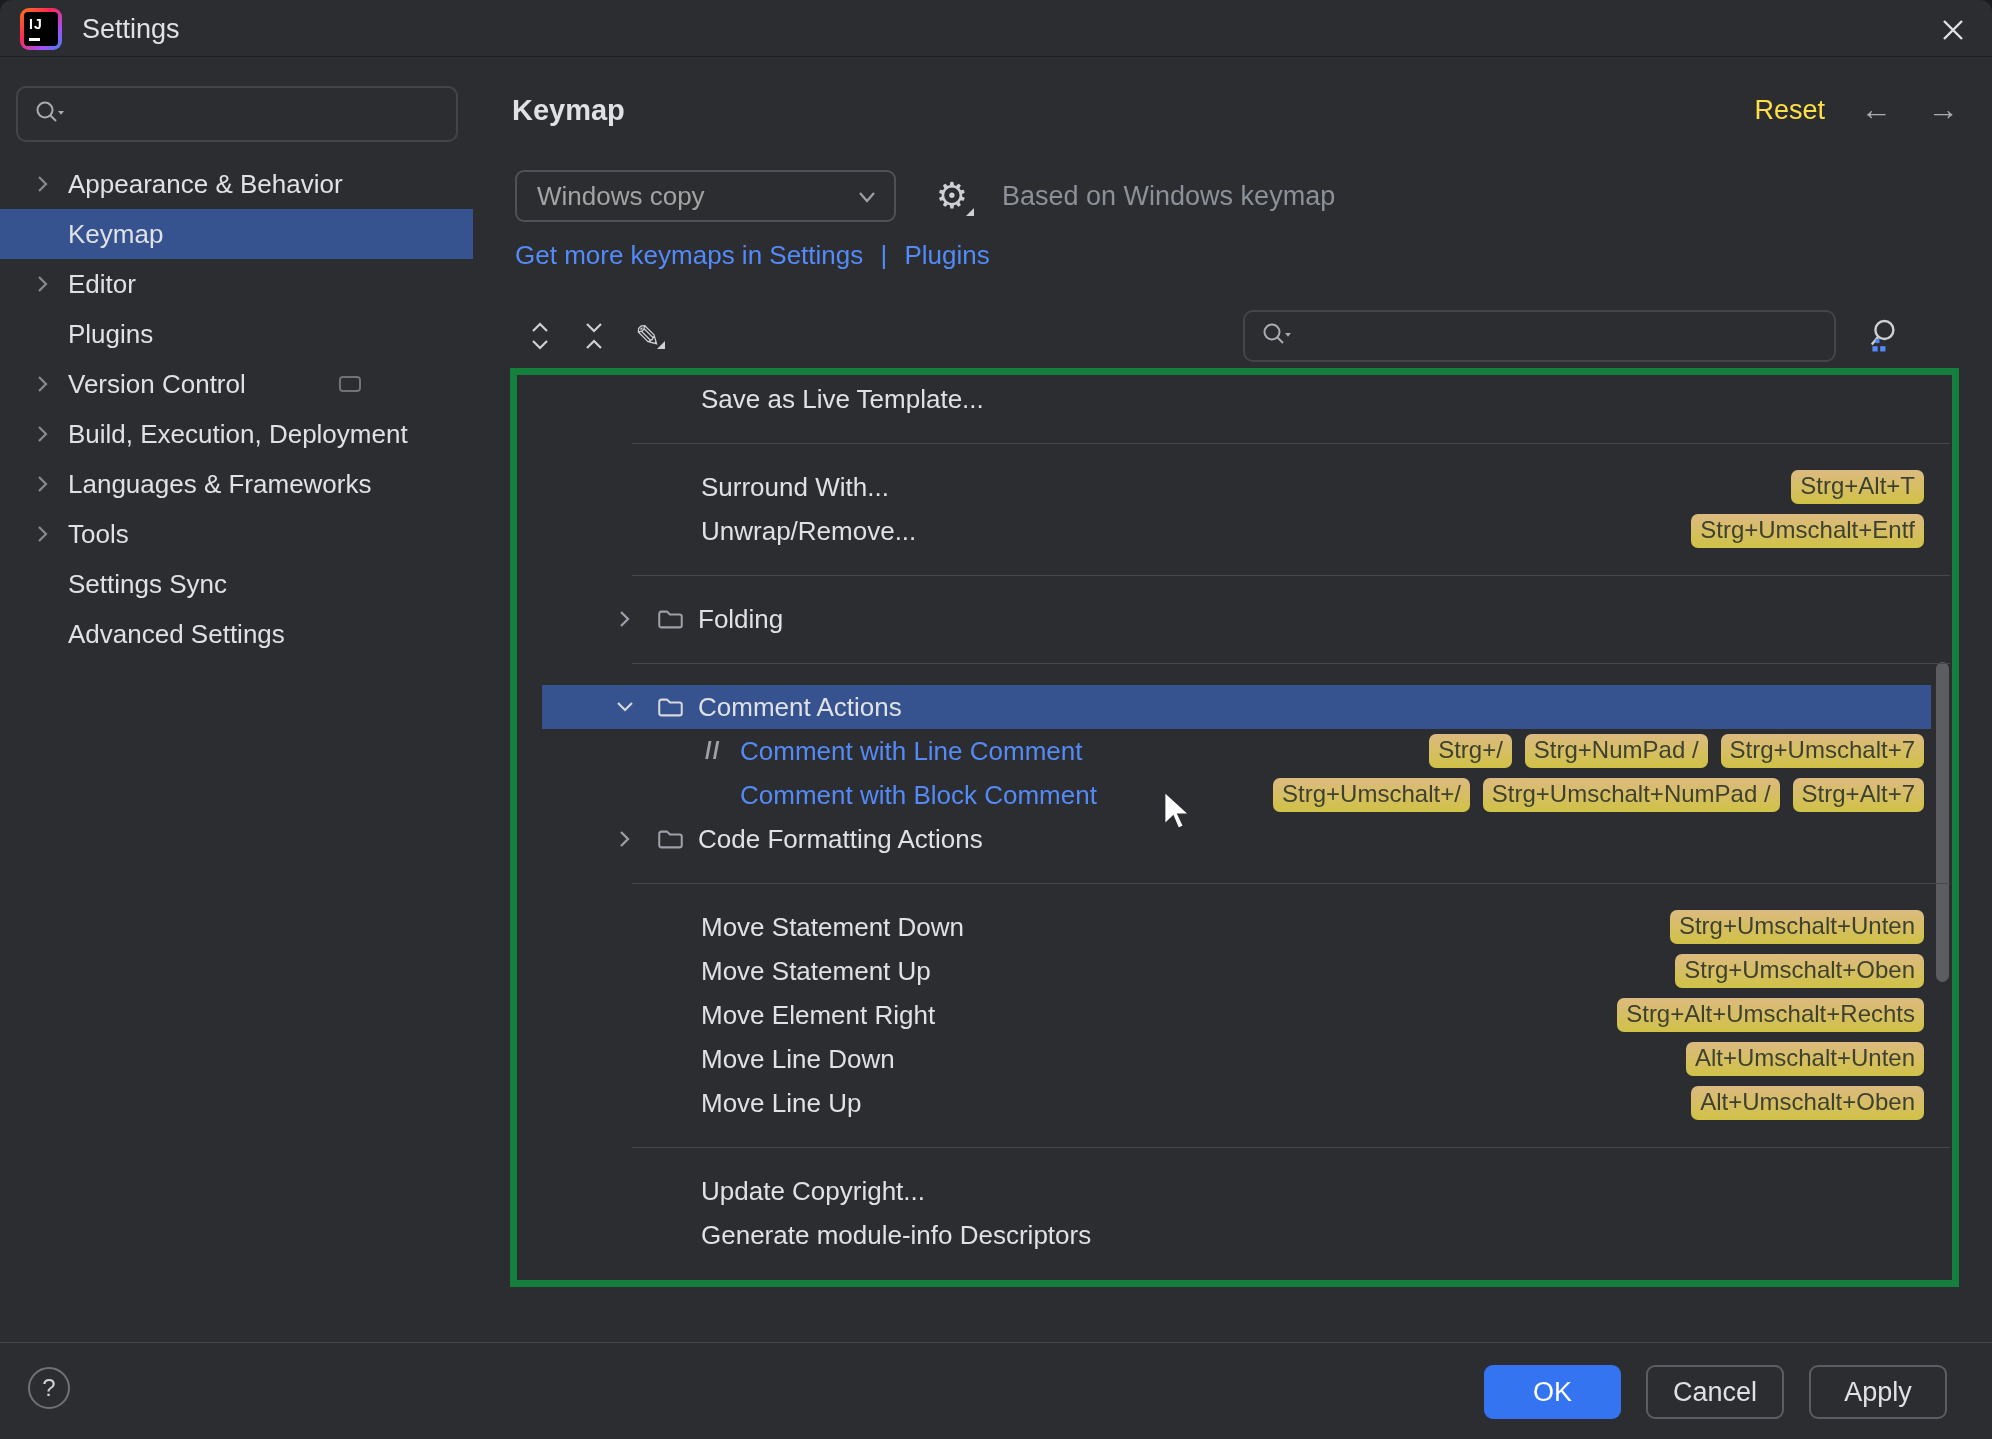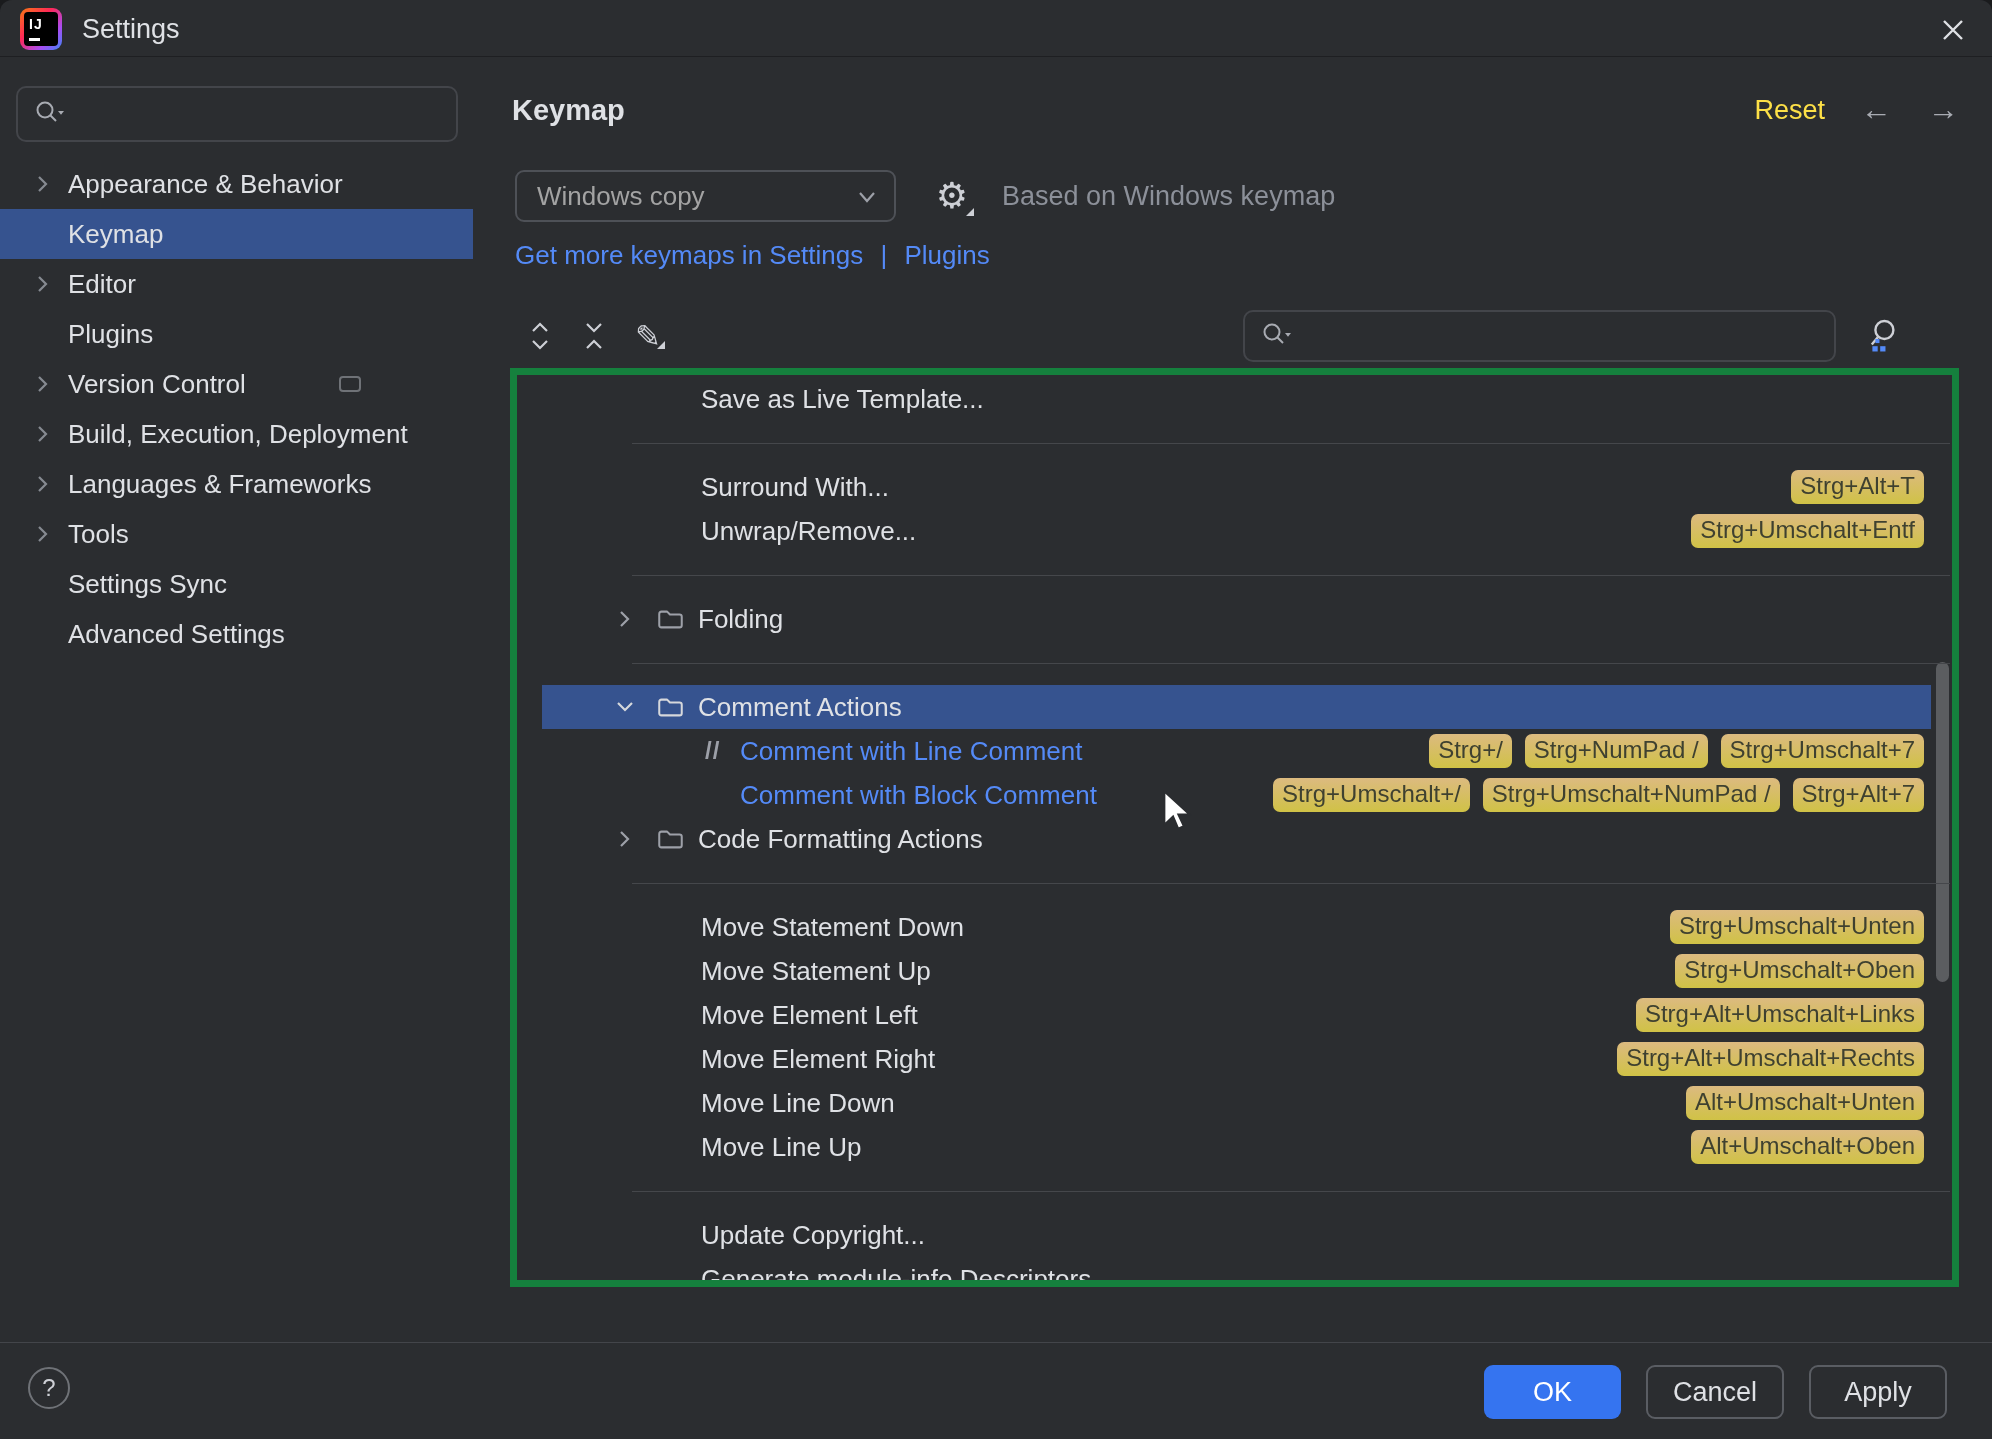--- a/index.html
+++ b/index.html
@@ -344,26 +344,20 @@
             <span class="badge">Strg+Umschalt+Unten</span>
           </span>
         </div>
         <div class="row action">
           <span>Move Statement Up</span>
           <span class="badges">
             <span class="badge">Strg+Umschalt+Oben</span>
           </span>
         </div>
         <div class="row action">
-          <span>Move Element Left</span>
-          <span class="badges">
-            <span class="badge">Strg+Alt+Umschalt+Links</span>
-          </span>
-        </div>
-        <div class="row action">
           <span>Move Element Right</span>
           <span class="badges">
             <span class="badge">Strg+Alt+Umschalt+Rechts</span>
           </span>
         </div>
         <div class="row action">
           <span>Move Line Down</span>
           <span class="badges">
             <span class="badge">Alt+Umschalt+Unten</span>
           </span>

